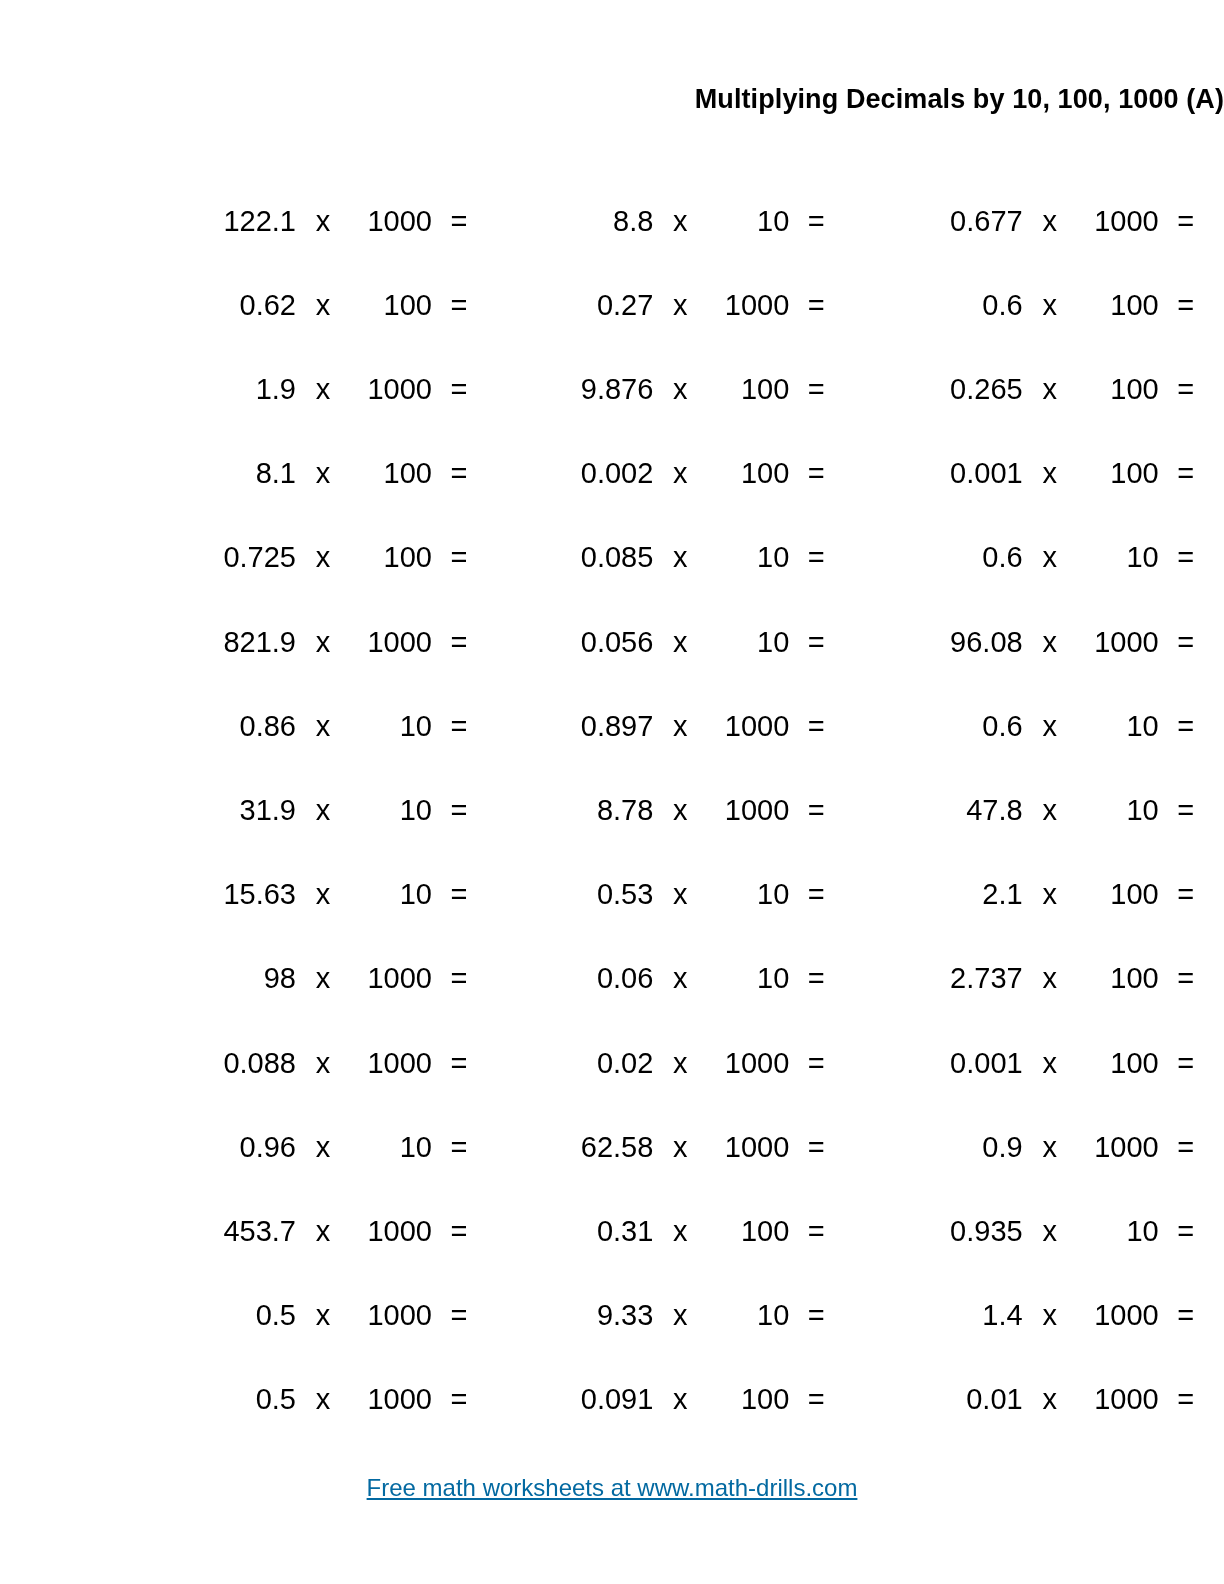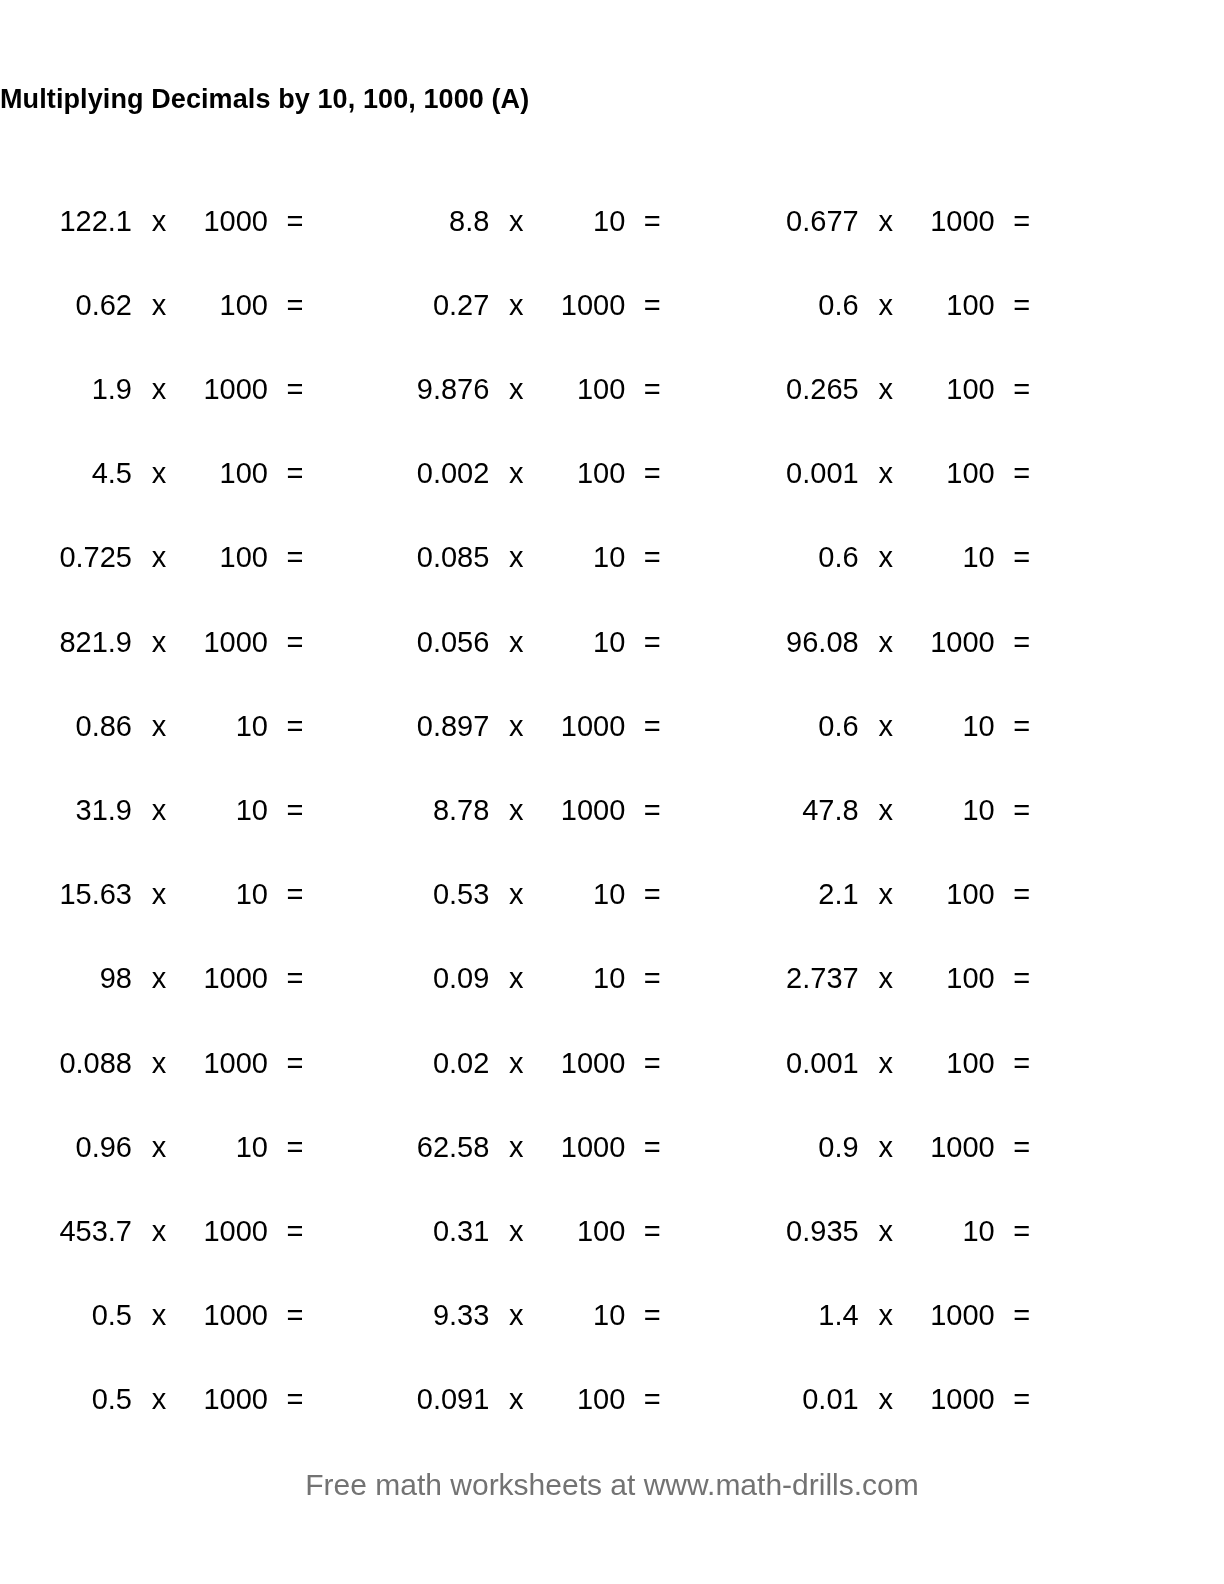--- a/index.html
+++ b/index.html
@@ -15,21 +15,21 @@
     position: relative;
     overflow: hidden;
   }
 
   .worksheet {
     width: 1224px;
     height: 1584px;
     box-sizing: border-box;
     display: flex;
     flex-direction: column;
-    align-items: flex-start;
+    align-items: flex-end;
     background: #ffffff;
   }
 
   .ws-title {
     margin-top: 86px;
     font-size: 27px;
     line-height: 1;
     letter-spacing: 0.1px;
     text-align: center;
     white-space: nowrap;
@@ -73,24 +73,25 @@
   .equals-sign {
     text-align: center;
   }
 
   .ws-footer {
     position: absolute;
     left: 0;
     right: 0;
     bottom: 84px;
     text-align: center;
-    font-size: 30px;
+    font-size: 24px;
     line-height: 1;
-    color: #737373;
+    color: #0369a1;
     white-space: nowrap;
+    text-decoration: underline;
   }
 </style>
 </head>
 <body>
 
 <div class="worksheet">
 
   <h1 class="ws-title">Multiplying Decimals by 10, 100, 1000 (A)</h1>
 
   <div class="problems-grid">
@@ -161,21 +162,21 @@
       <div class="problem-cell col-3">
         <div class="problem">
           <span class="operand">0.265</span>
           <span class="times-sign">x</span>
           <span class="multiplier">100</span>
           <span class="equals-sign">=</span>
         </div>
       </div>
       <div class="problem-cell col-1">
         <div class="problem">
-          <span class="operand">4.5</span>
+          <span class="operand">8.1</span>
           <span class="times-sign">x</span>
           <span class="multiplier">100</span>
           <span class="equals-sign">=</span>
         </div>
       </div>
       <div class="problem-cell col-2">
         <div class="problem">
           <span class="operand">0.002</span>
           <span class="times-sign">x</span>
           <span class="multiplier">100</span>
@@ -313,21 +314,21 @@
       <div class="problem-cell col-1">
         <div class="problem">
           <span class="operand">98</span>
           <span class="times-sign">x</span>
           <span class="multiplier">1000</span>
           <span class="equals-sign">=</span>
         </div>
       </div>
       <div class="problem-cell col-2">
         <div class="problem">
-          <span class="operand">0.09</span>
+          <span class="operand">0.06</span>
           <span class="times-sign">x</span>
           <span class="multiplier">10</span>
           <span class="equals-sign">=</span>
         </div>
       </div>
       <div class="problem-cell col-3">
         <div class="problem">
           <span class="operand">2.737</span>
           <span class="times-sign">x</span>
           <span class="multiplier">100</span>

